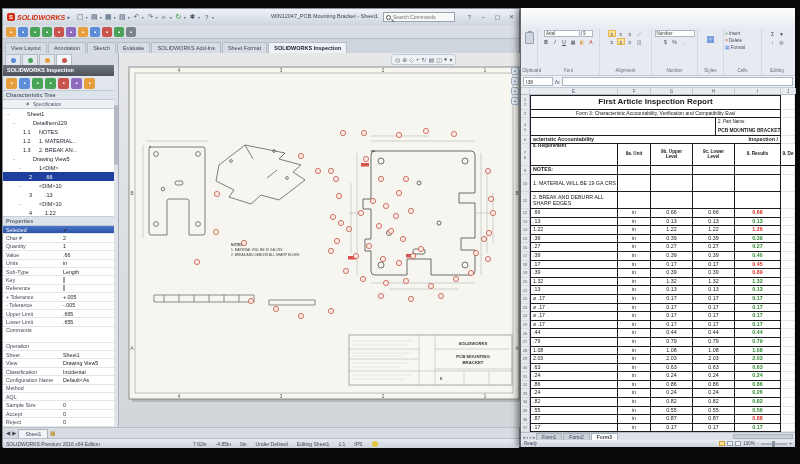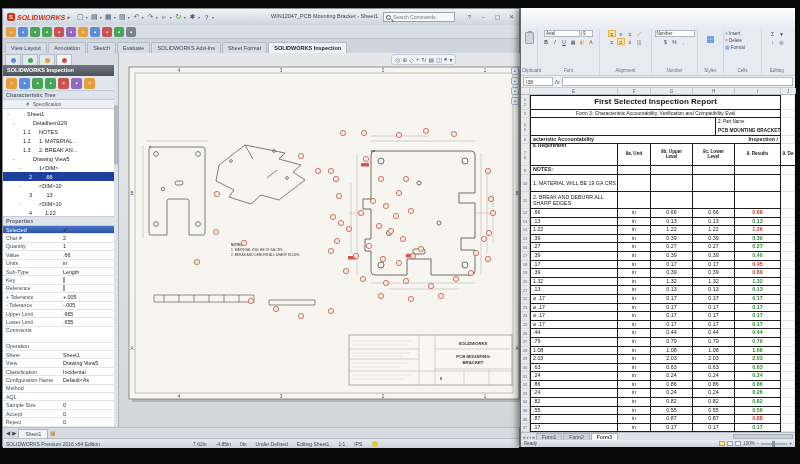--- a/index.html
+++ b/index.html
@@ -652,21 +652,21 @@
         <div style="flex: 0 0 42px;">H</div>
         <div style="flex: 0 0 46px;">I</div>
         <div style="flex: 0 0 15px;">J</div>
       </div>
     <div class="xl-grid" id="xl-rows">
         <div class="xrow" style="height: 15px;">
           <div class="rhead">
             <span>1</span>
             <span>2</span>
           </div>
-          <div class="xcell" style="flex: 0 0 251px; font-weight: bold; font-size: 8px; border-top: 1px solid rgb(28, 28, 28); border-left: 1px solid rgb(28, 28, 28);">First Selected Inspection Report</div>
+          <div class="xcell" style="flex: 0 0 251px; font-weight: bold; font-size: 8px; border-top: 1px solid rgb(28, 28, 28); border-left: 1px solid rgb(28, 28, 28);">First Article Inspection Report</div>
           <div class="xcell plain" style="flex: 1 1 0%;"></div>
         </div>
         <div class="xrow" style="height: 8px;">
           <div class="rhead">
             <span>3</span>
           </div>
           <div class="xcell" style="flex: 0 0 251px; font-size: 5px; border-left: 1px solid rgb(28, 28, 28);">Form 3: Characteristic Accountability, Verification and Compatibility Eval</div>
           <div class="xcell plain" style="flex: 1 1 0%;"></div>
         </div>
         <div class="xrow" style="height: 18px;">

